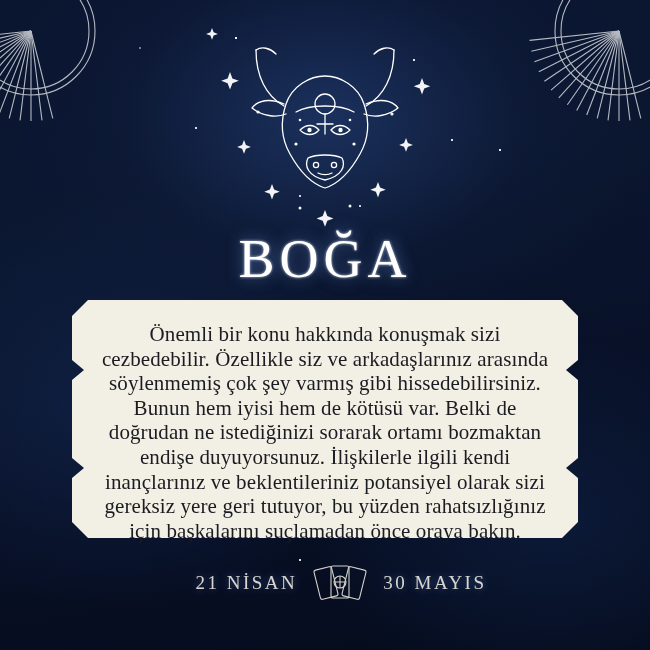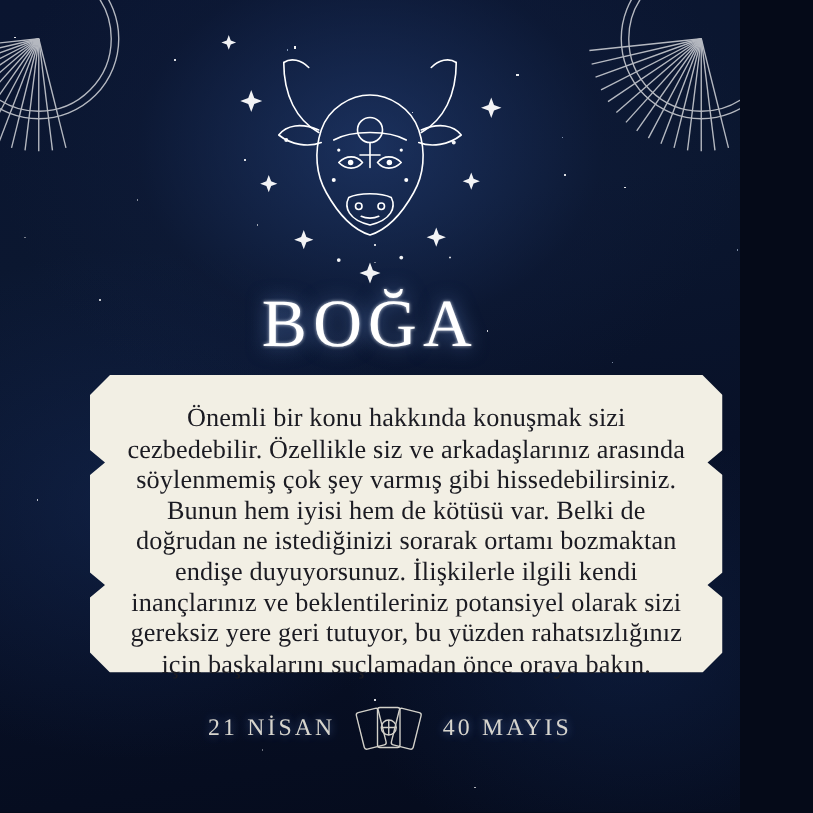--- a/index.html
+++ b/index.html
@@ -9,21 +9,21 @@
   body {
     width: 650px;
     height: 650px;
     overflow: hidden;
     font-family: "Liberation Serif", serif;
     background: #050a18;
   }
 
   .card {
     position: relative;
-    width: 592px;
+    width: 650px;
     height: 650px;
     overflow: hidden;
     background:
       radial-gradient(ellipse 70% 50% at 50% 18%, rgba(40,70,130,0.55) 0%, rgba(18,32,66,0.25) 45%, rgba(0,0,0,0) 72%),
       radial-gradient(ellipse 60% 45% at 18% 62%, rgba(24,48,96,0.45) 0%, rgba(0,0,0,0) 70%),
       radial-gradient(ellipse 55% 40% at 85% 80%, rgba(20,44,90,0.40) 0%, rgba(0,0,0,0) 70%),
       linear-gradient(170deg, #0a1530 0%, #0b1730 30%, #081128 60%, #050b1c 100%);
   }
 
   
@@ -296,16 +296,16 @@
       <svg width="58" height="46" viewBox="0 0 58 46">
         <g stroke="#e9e6dc" fill="none" stroke-width="1.1" opacity="0.9">
           <rect x="6" y="8" width="18" height="30" rx="2" transform="rotate(-14 15 23)"></rect>
           <rect x="34" y="8" width="18" height="30" rx="2" transform="rotate(14 43 23)"></rect>
           <rect x="20" y="6" width="18" height="32" rx="2"></rect>
           <circle cx="29" cy="22" r="6"></circle>
           <path d="M29 16 v12 M23 22 h12"></path>
         </g>
       </svg>
     </span>
-    <span class="date-txt">40 MAYIS</span>
+    <span class="date-txt">30 MAYIS</span>
   </div>
 
 </div>
 
 </body></html>

